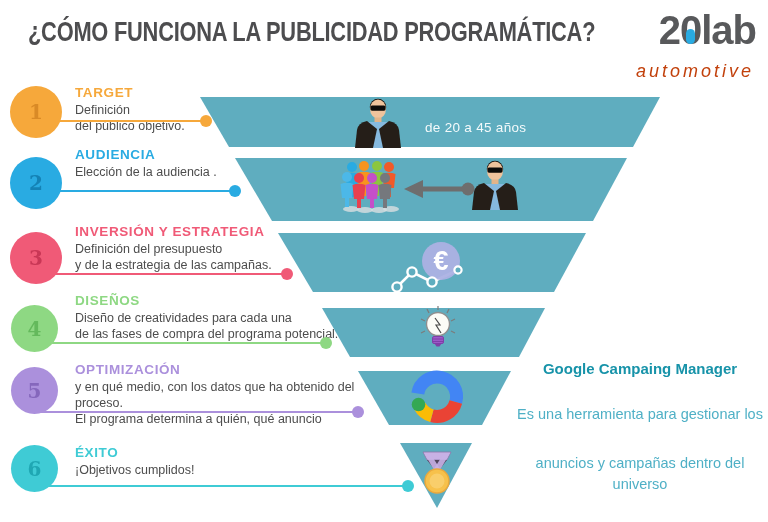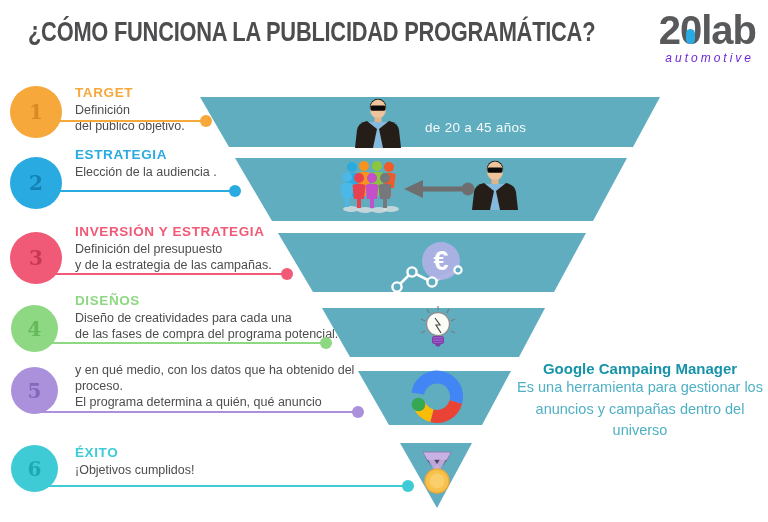--- a/index.html
+++ b/index.html
@@ -8,21 +8,21 @@
 
   
   .title{position:absolute;left:28px;top:16px;font-size:28px;font-weight:bold;color:#4D4D4F;
          white-space:nowrap;transform:scaleX(.78);transform-origin:left top;letter-spacing:-.3px;}
   .logo{position:absolute;top:10px;right:12px;display:flex;flex-direction:column;align-items:flex-end;}
   .logo-main{display:flex;align-items:flex-end;font-size:40px;font-weight:bold;color:#58595B;
              line-height:1;letter-spacing:-1px;}
   .logo-zero{position:relative;display:inline-block;}
   .logo-zero .pill{position:absolute;left:50%;margin-left:-4.5px;bottom:6px;width:9px;height:15px;
                    border-radius:4.5px;background:#29ABE2;}
-  .logo-tag{font-size:12px;font-style:italic;color:#6d28d9;letter-spacing:3px;margin-top:1px;padding-right:2px;}
+  .logo-tag{font-size:18px;font-style:italic;color:#c2410c;letter-spacing:3px;margin-top:11px;padding-right:2px;}
 
   
   .s1{--c:#F6A83B;--n:#D98A26;}
   .s2{--c:#29ABE2;--n:#1482B5;}
   .s3{--c:#F05A77;--n:#C93756;}
   .s4{--c:#8ED883;--n:#64B95C;}
   .s5{--c:#AB90DC;--n:#8567BC;}
   .s6{--c:#3FCBD5;--n:#1FA7B3;}
 
   
@@ -53,21 +53,21 @@
   .b4{left:11px;top:305px;width:47px;height:47px;}
   .b5{left:11px;top:367px;width:47px;height:47px;}
   .b6{left:11px;top:445px;width:47px;height:47px;}
 
   
   .funnel-svg{position:absolute;left:0;top:0;width:768px;height:522px;}
 
   
   .note{position:absolute;left:512px;top:360px;width:256px;text-align:center;}
   .note h3{margin:0;font-size:15px;font-weight:bold;color:#1793A9;}
-  .note .nl{font-size:14.5px;color:#4FB0C6;line-height:21.5px;}
+  .note .nl{font-size:14.5px;color:#4FB0C6;line-height:21.5px;margin-top:27px;}
   .note .nl:first-of-type{}
 </style>
 </head>
 <body>
 
 <div class="canvas">
 
   <div class="title">¿CÓMO FUNCIONA LA PUBLICIDAD PROGRAMÁTICA?</div>
   <div class="logo">
     <div class="logo-main">
@@ -77,34 +77,35 @@
     </div>
     <div class="logo-tag">automotive</div>
   </div>
 
   <div class="step step1 s1">
     <h2>TARGET</h2>
     <div class="l">Definición</div>
     <div class="l">del público objetivo.</div>
   </div>
   <div class="step step2 s2">
-    <h2>ESTRATEGIA</h2>
+    <h2>AUDIENCIA</h2>
     <div class="l">Elección de la audiencia .</div>
   </div>
   <div class="step step3 s3">
     <h2>INVERSIÓN Y ESTRATEGIA</h2>
     <div class="l">Definición del presupuesto</div>
     <div class="l">y de la estrategia de las campañas.</div>
   </div>
   <div class="step step4 s4">
     <h2>DISEÑOS</h2>
     <div class="l">Diseño de creatividades para cada una</div>
     <div class="l">de las fases de compra del programa potencial.</div>
   </div>
   <div class="step step5 s5">
+    <h2>OPTIMIZACIÓN</h2>
     <div class="l">y en qué medio, con los datos que ha obtenido del proceso.</div>
     <div class="l">El programa determina a quién, qué anuncio</div>
   </div>
   <div class="step step6 s6">
     <h2>ÉXITO</h2>
     <div class="l">¡Objetivos cumplidos!</div>
   </div>
 
   <div class="connector k1 s1">
       <span class="dot"></span>

